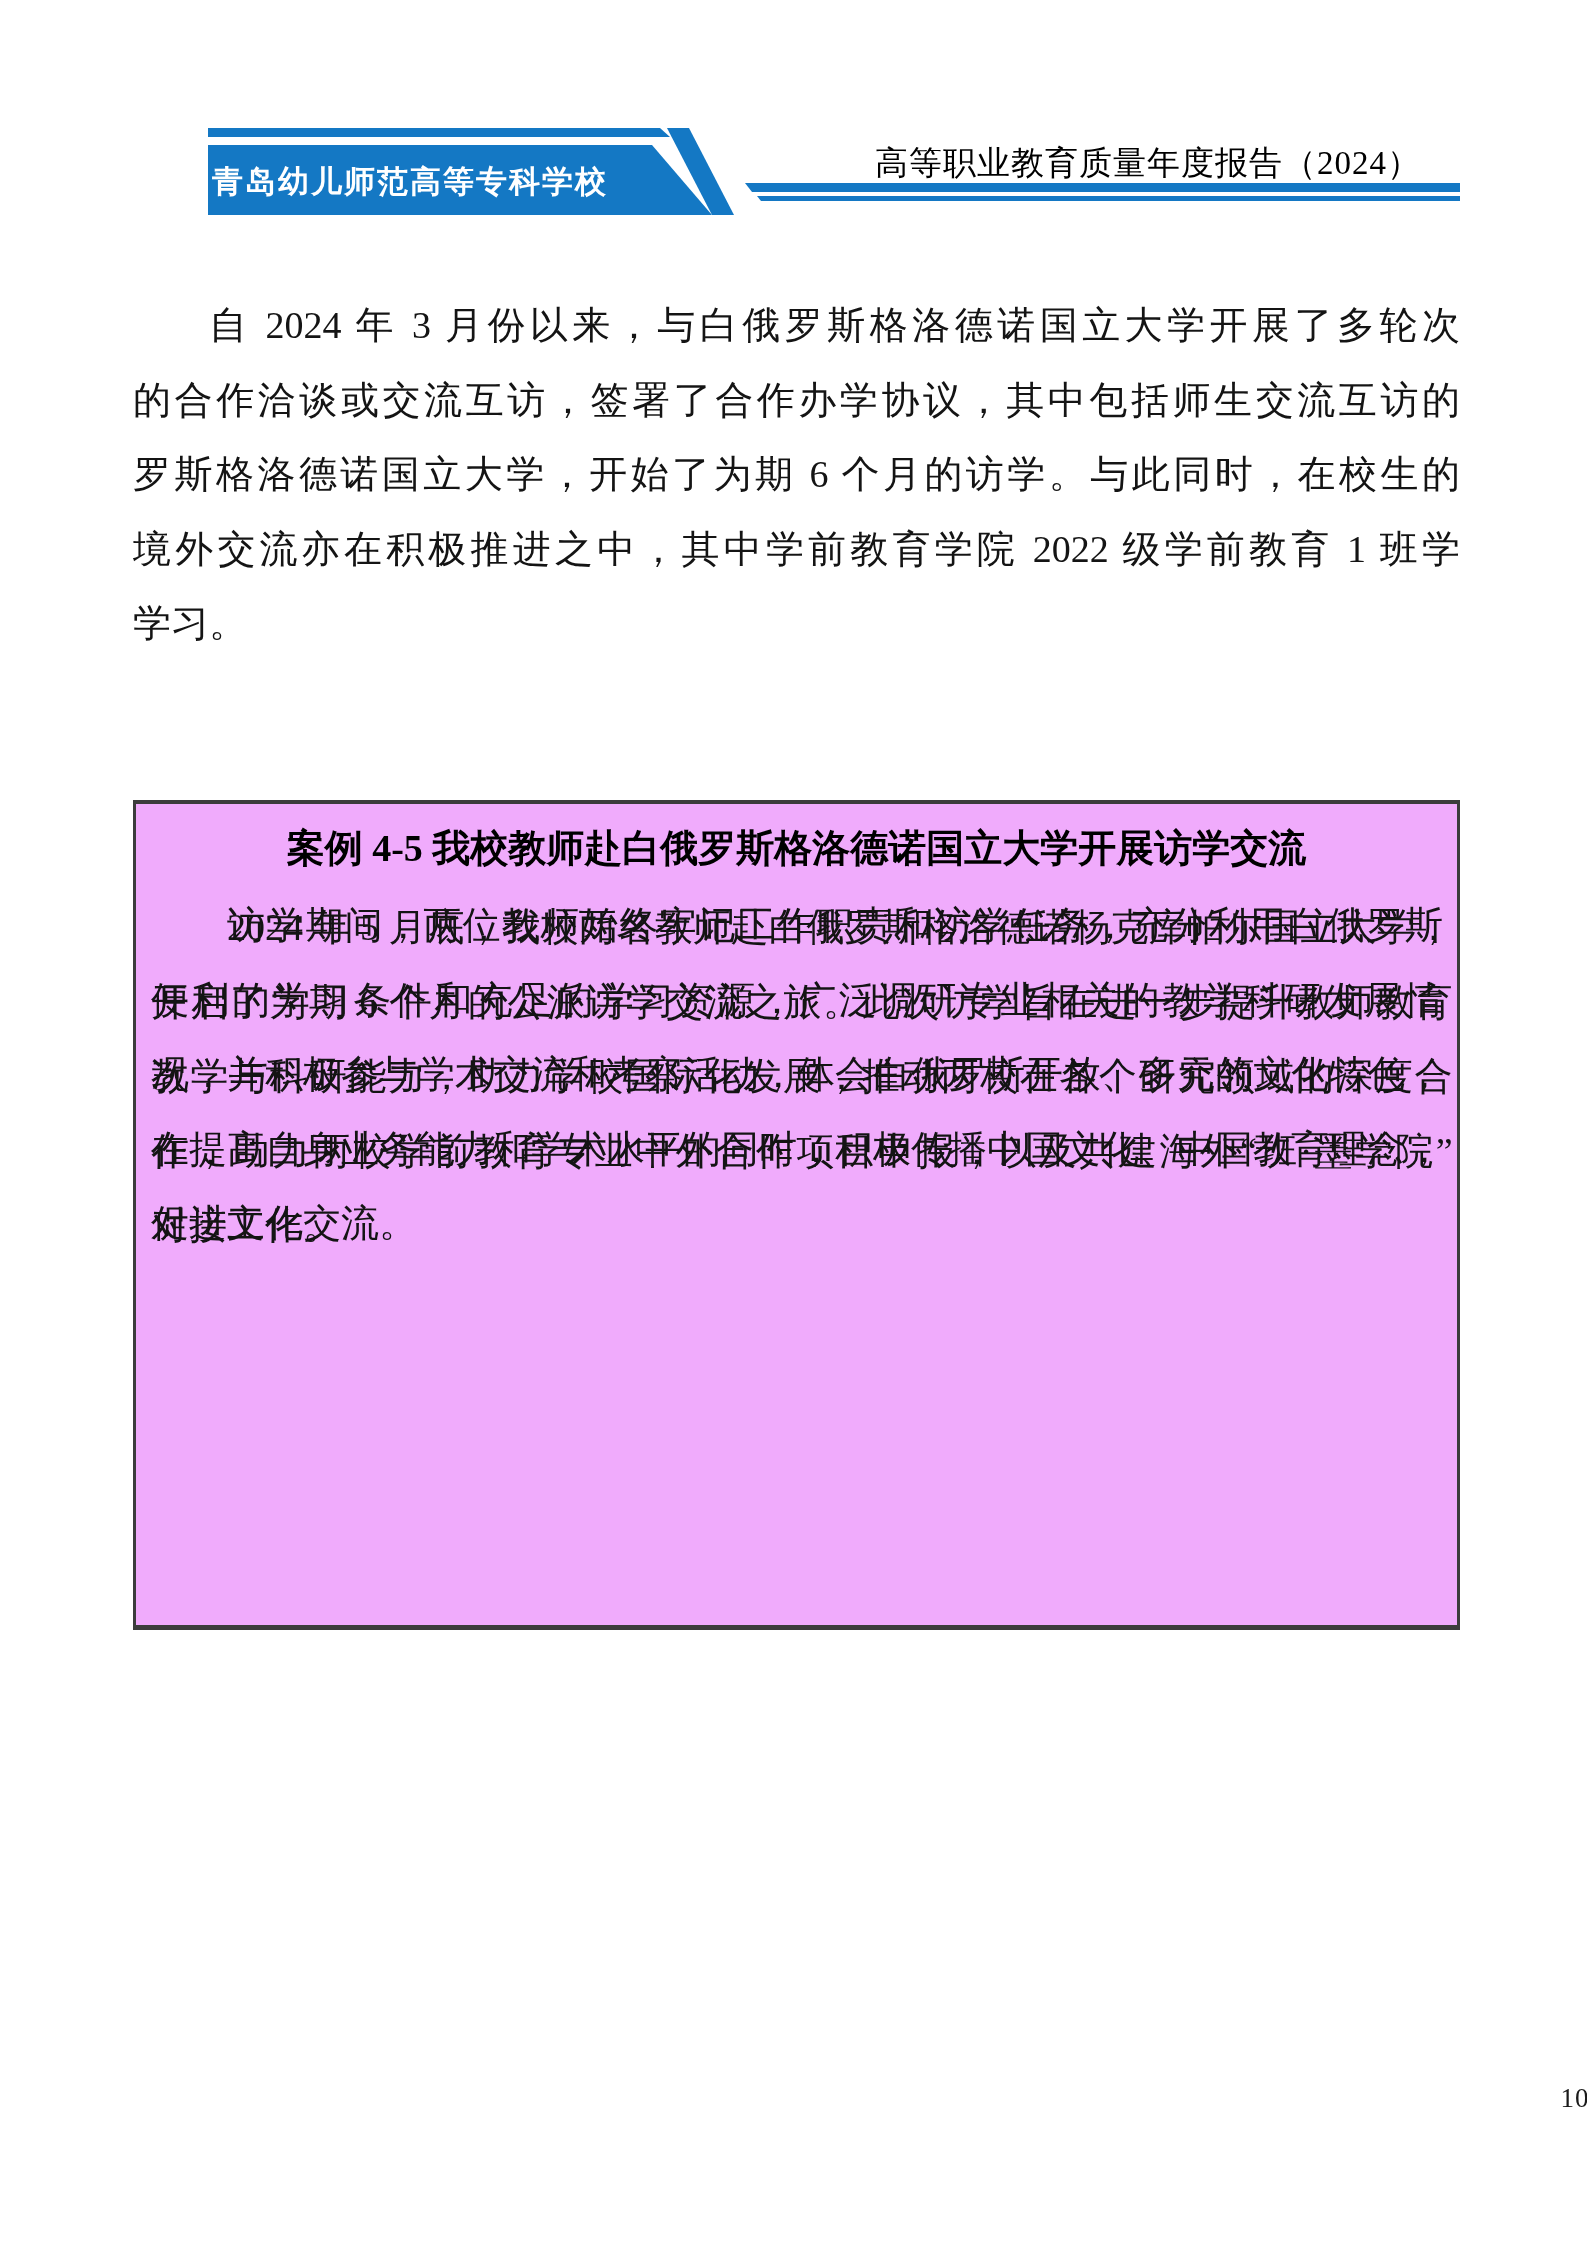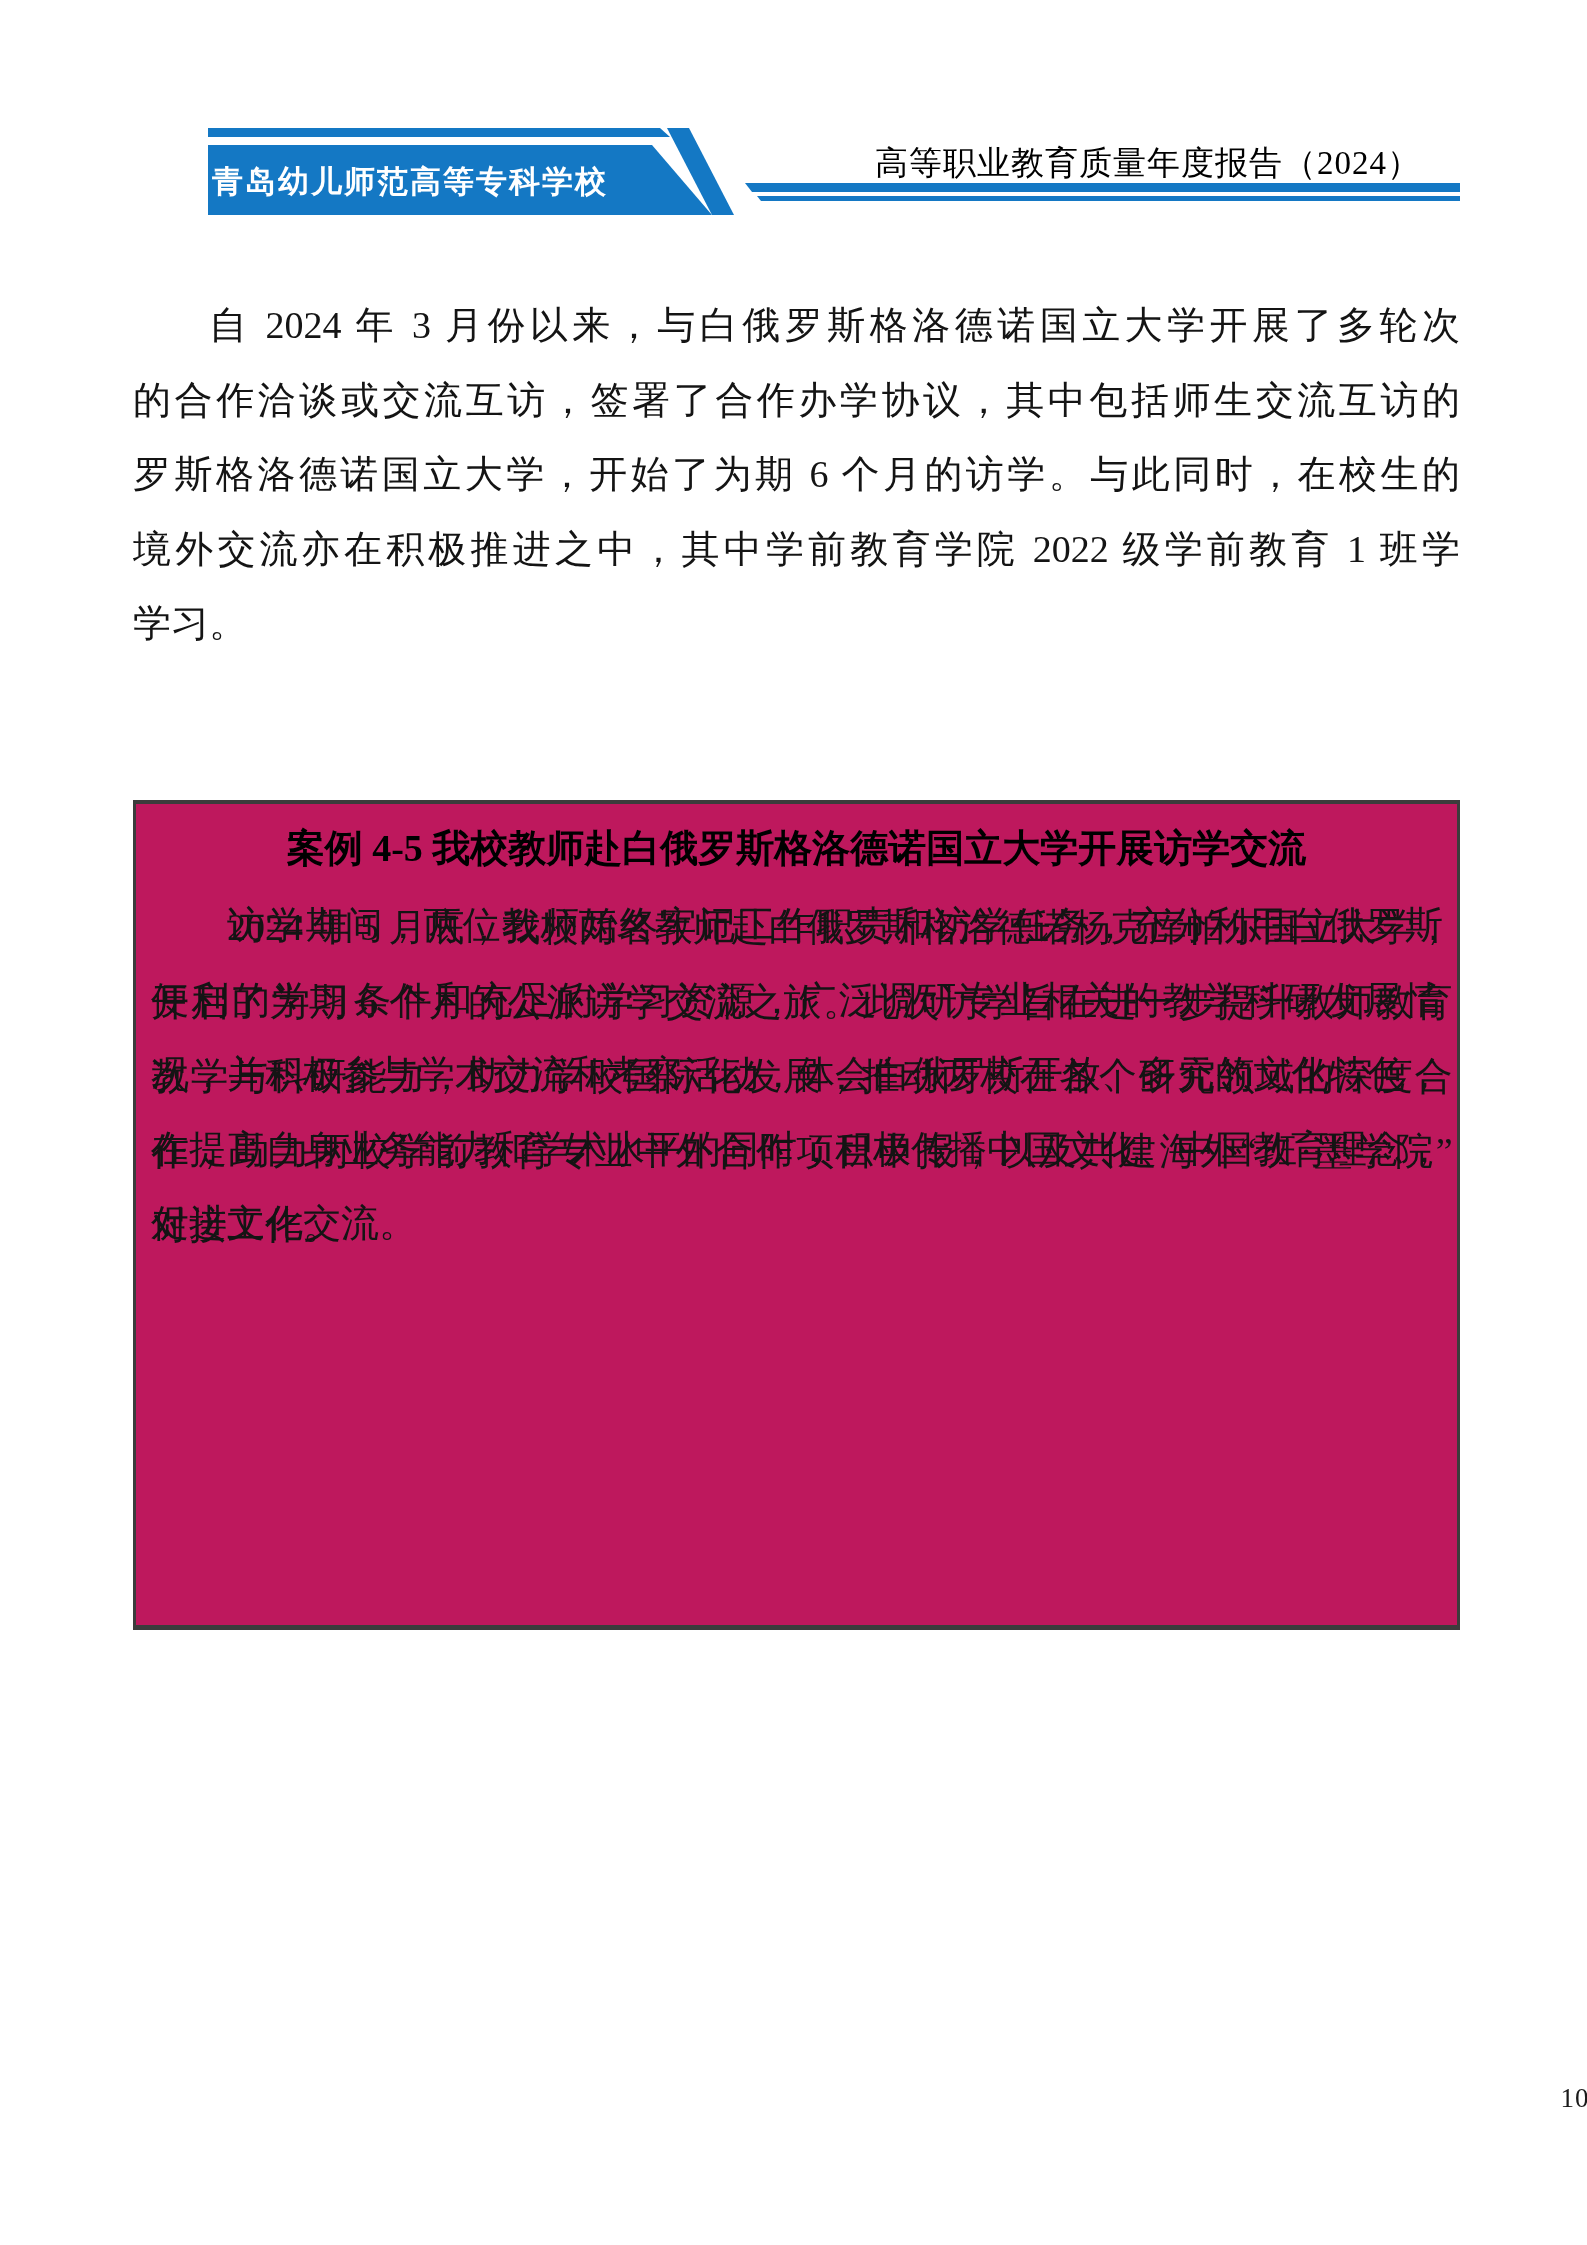--- a/index.html
+++ b/index.html
@@ -33,21 +33,21 @@
   }
   .text-line.indent{padding-left:76px;}
   .text-line.last{text-align-last:left;}
   .intro-paragraph{left:133px;top:288px;width:1327px;}
   
   .case-box{
     position:absolute;left:133px;top:800px;width:1327px;height:830px;
     box-sizing:border-box;
     border:3px solid #3c3c3c;border-top-width:4px;border-bottom-width:5px;
     padding:2px 15px 0 15px;
-    background:#be185d;
+    background:#f0abfc;
   }
   .case-title{
     margin-top:5px;height:75px;line-height:75px;
     font-size:38px;font-weight:700;text-align:center;color:#000;white-space:nowrap;
   }
   .case-p1{margin-top:4px;}
   .case-p2{margin-top:2px;}
   
   .page-number{
     position:absolute;left:0;top:2083px;width:100%;

